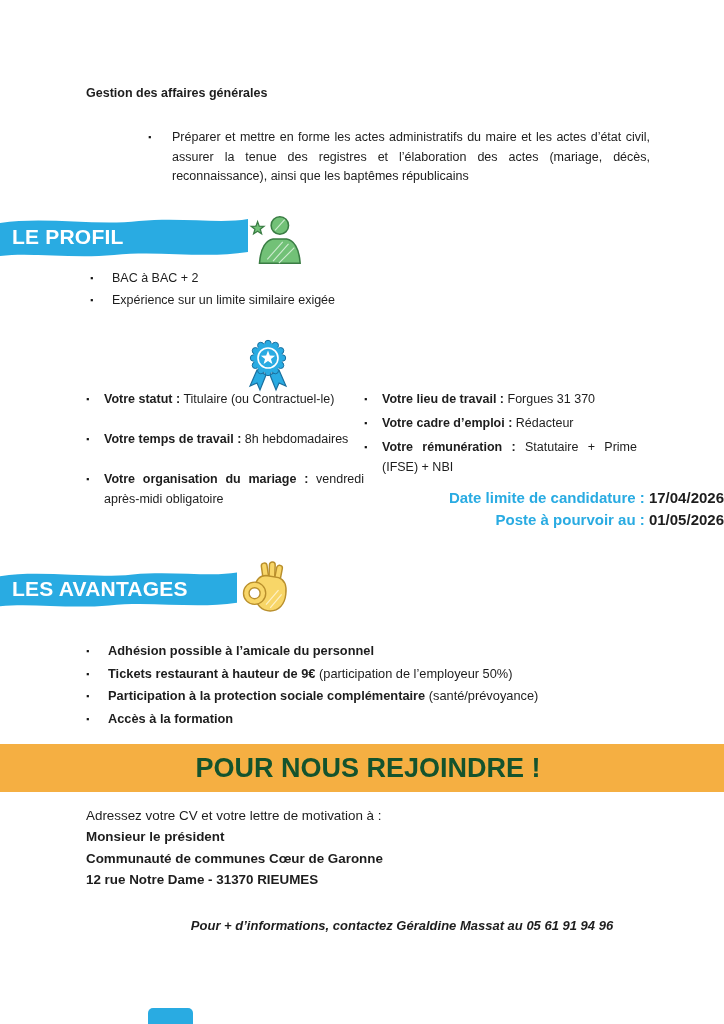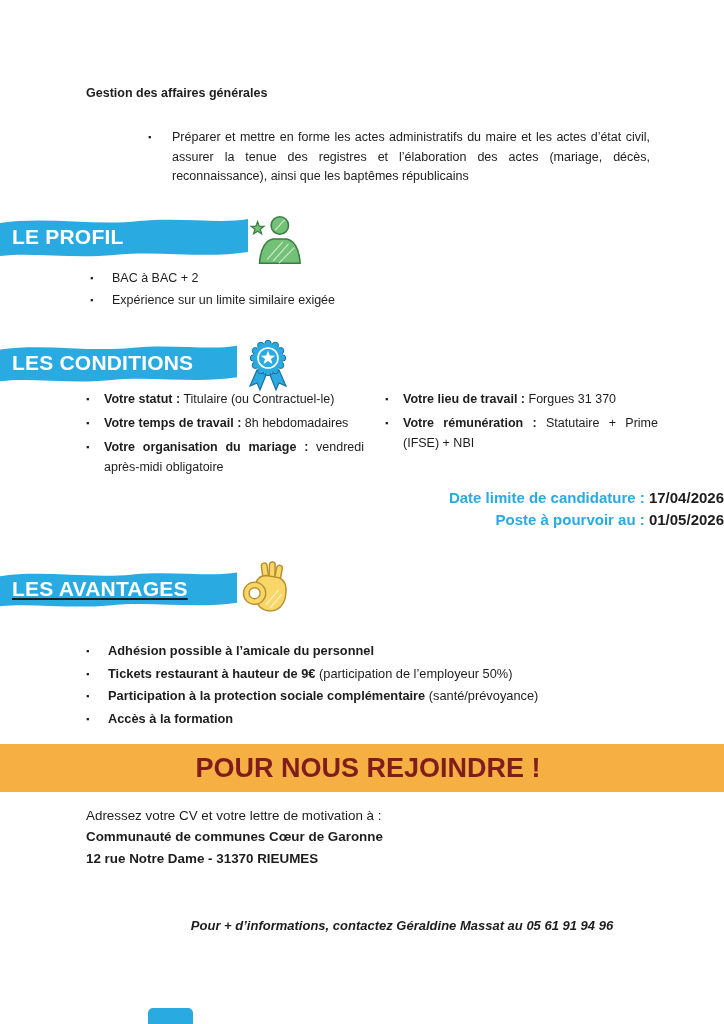--- a/index.html
+++ b/index.html
@@ -20,56 +20,56 @@
   .ribbon{position:absolute;left:0;}
   .ribbon svg{position:absolute;left:0;top:0;width:100%;height:100%;}
   .ribbon .ribbon-label{
     position:relative;display:block;padding-left:12px;color:#fff;font-weight:bold;
     font-size:21px;letter-spacing:.2px;
   }
   .ribbon-profil{top:214px;width:248px;height:46px;}
   .ribbon-profil .ribbon-label{line-height:46px;}
   .ribbon-conditions{top:341px;width:237px;height:44px;}
   .ribbon-conditions .ribbon-label{line-height:44px;}
-  .ribbon-avantages{top:568px;width:237px;height:42px;text-decoration:underline;}
+  .ribbon-avantages{top:568px;width:237px;height:42px;}
   .ribbon-avantages .ribbon-label{line-height:42px;}
   .sec-icon{position:absolute;}
   .icon-profil{left:246px;top:212px;width:58px;height:54px;}
   .icon-conditions{left:243px;top:338px;width:50px;height:54px;}
   .icon-avantages{left:241px;top:561px;width:48px;height:52px;}
   
   .profil-list{position:absolute;left:90px;top:269px;width:420px;}
   .profil-list .li{display:flex;margin-bottom:3px;}
   .profil-list .sq{flex:0 0 22px;}
   .profil-list .li-text{font-size:12.5px;line-height:19px;}
   
   .conditions-cols{position:absolute;left:86px;top:389px;display:flex;}
   .cond-col{display:flex;flex-direction:column;}
-  .cond-col-left{width:278px;margin-right:21px;}
+  .cond-col-left{width:278px;gap:16px;}
   .cond-col-right{width:273px;}
   .cond-col .li{display:flex;margin-bottom:4px;}
   .cond-col .sq{flex:0 0 18px;line-height:20px;}
   .cond-col .li-text{font-size:12.5px;line-height:20px;flex:1;}
   
   .dates{position:absolute;left:0;top:487px;width:724px;text-align:right;}
   .dates .date-line{font-size:15px;font-weight:bold;line-height:22px;}
   .date-label{color:var(--accent-blue,#29ABE2);}
   .date-value{color:#1d1d1d;}
   
   .avantages-list{position:absolute;left:86px;top:642px;width:560px;}
   .avantages-list .li{display:flex;margin-bottom:4.5px;}
   .avantages-list .sq{flex:0 0 22px;line-height:18px;}
   .avantages-list .li-text{font-size:12.8px;line-height:18px;}
   
   .join-banner{
     position:absolute;left:0;top:744px;width:724px;height:48px;
     background:var(--accent-orange,#F5AF42);
   }
   .join-banner .join-label{
-    display:block;text-align:center;line-height:48px;color:#7f1d1d;font-weight:bold;font-size:27px;padding-left:12px;
+    display:block;text-align:center;line-height:48px;color:#14532d;font-weight:bold;font-size:27px;padding-left:12px;
   }
   
   .contact{position:absolute;left:86px;top:805px;font-size:13.4px;line-height:21.3px;}
   .email-link{color:var(--accent-blue,#29ABE2);text-decoration:underline;}
   
   .footer-info{
     position:absolute;left:0;top:918px;width:724px;text-align:center;
     font-size:13px;font-weight:bold;font-style:italic;margin-left:40px;
   }
   .bottom-ribbon-partial{
@@ -104,26 +104,20 @@
     <div class="li">
       <span class="sq"></span>
       <span class="li-text">BAC à BAC + 2</span>
     </div>
     <div class="li">
       <span class="sq"></span>
       <span class="li-text">Expérience sur un limite similaire exigée</span>
     </div>
   </div>
 
-  <div class="ribbon ribbon-conditions">
-    <svg viewBox="0 0 250 46" preserveAspectRatio="none">
-      <path d="M0 9 C 45 2 95 12 140 7 C 183 3 222 10 250 5 L250 38 C 205 45 160 36 115 41 C 72 45 32 38 0 42 Z" fill="#29ABE2"></path>
-    </svg>
-    <span class="ribbon-label">LES CONDITIONS</span>
-  </div>
   <svg class="sec-icon icon-conditions" viewBox="0 0 50 54">
     <path d="M14 32 L23 37 L17 52 L14 45 L7 48 Z" fill="#29ABE2" stroke="#1A6F9E" stroke-width="1.2"></path>
     <path d="M36 32 L27 37 L33 52 L36 45 L43 48 Z" fill="#29ABE2" stroke="#1A6F9E" stroke-width="1.2"></path>
     <g fill="#29ABE2" stroke="#1A6F9E" stroke-width="1">
       <circle cx="39.5" cy="20" r="3.2"></circle>
         <circle cx="37.6" cy="27.3" r="3.2"></circle>
         <circle cx="32.3" cy="32.6" r="3.2"></circle>
       <circle cx="25" cy="34.5" r="3.2"></circle>
         <circle cx="17.8" cy="32.6" r="3.2"></circle>
         <circle cx="12.4" cy="27.3" r="3.2"></circle>
@@ -153,20 +147,24 @@
         <span class="li-text just"><span class="b">Votre organisation du mariage :</span><span> vendredi après-midi obligatoire</span></span>
       </div>
     </div>
     <div class="cond-col cond-col-right">
       <div class="li">
         <span class="sq"></span>
         <span class="li-text just"><span class="b">Votre lieu de travail :</span><span> Forgues 31 370</span></span>
       </div>
       <div class="li">
         <span class="sq"></span>
+        <span class="li-text just"><span class="b">Votre cadre d’emploi :</span><span> Rédacteur</span></span>
+      </div>
+      <div class="li">
+        <span class="sq"></span>
         <span class="li-text just"><span class="b">Votre rémunération :</span><span> Statutaire + Prime (IFSE) + NBI</span></span>
       </div>
     </div>
   </div>
 
   <div class="dates">
     <div class="date-line">
       <span class="date-label">Date limite de candidature : </span><span class="date-value">17/04/2026</span>
     </div>
     <div class="date-line">
@@ -210,20 +208,21 @@
       <span class="li-text"><span class="b">Accès à la formation</span><span></span></span>
     </div>
   </div>
 
   <div class="join-banner">
     <span class="join-label">POUR NOUS REJOINDRE !</span>
   </div>
 
   <div class="contact">
     <div>Adressez votre CV et votre lettre de motivation à :</div>
+    <div class="b">Monsieur le président</div>
     <div class="b">Communauté de communes Cœur de Garonne</div>
     <div class="b">12 rue Notre Dame - 31370 RIEUMES</div>
   </div>
 
   <div class="footer-info">Pour + d’informations, contactez Géraldine Massat au 05 61 91 94 96</div>
 
   <div class="bottom-ribbon-partial"></div>
 
 </div>
 

